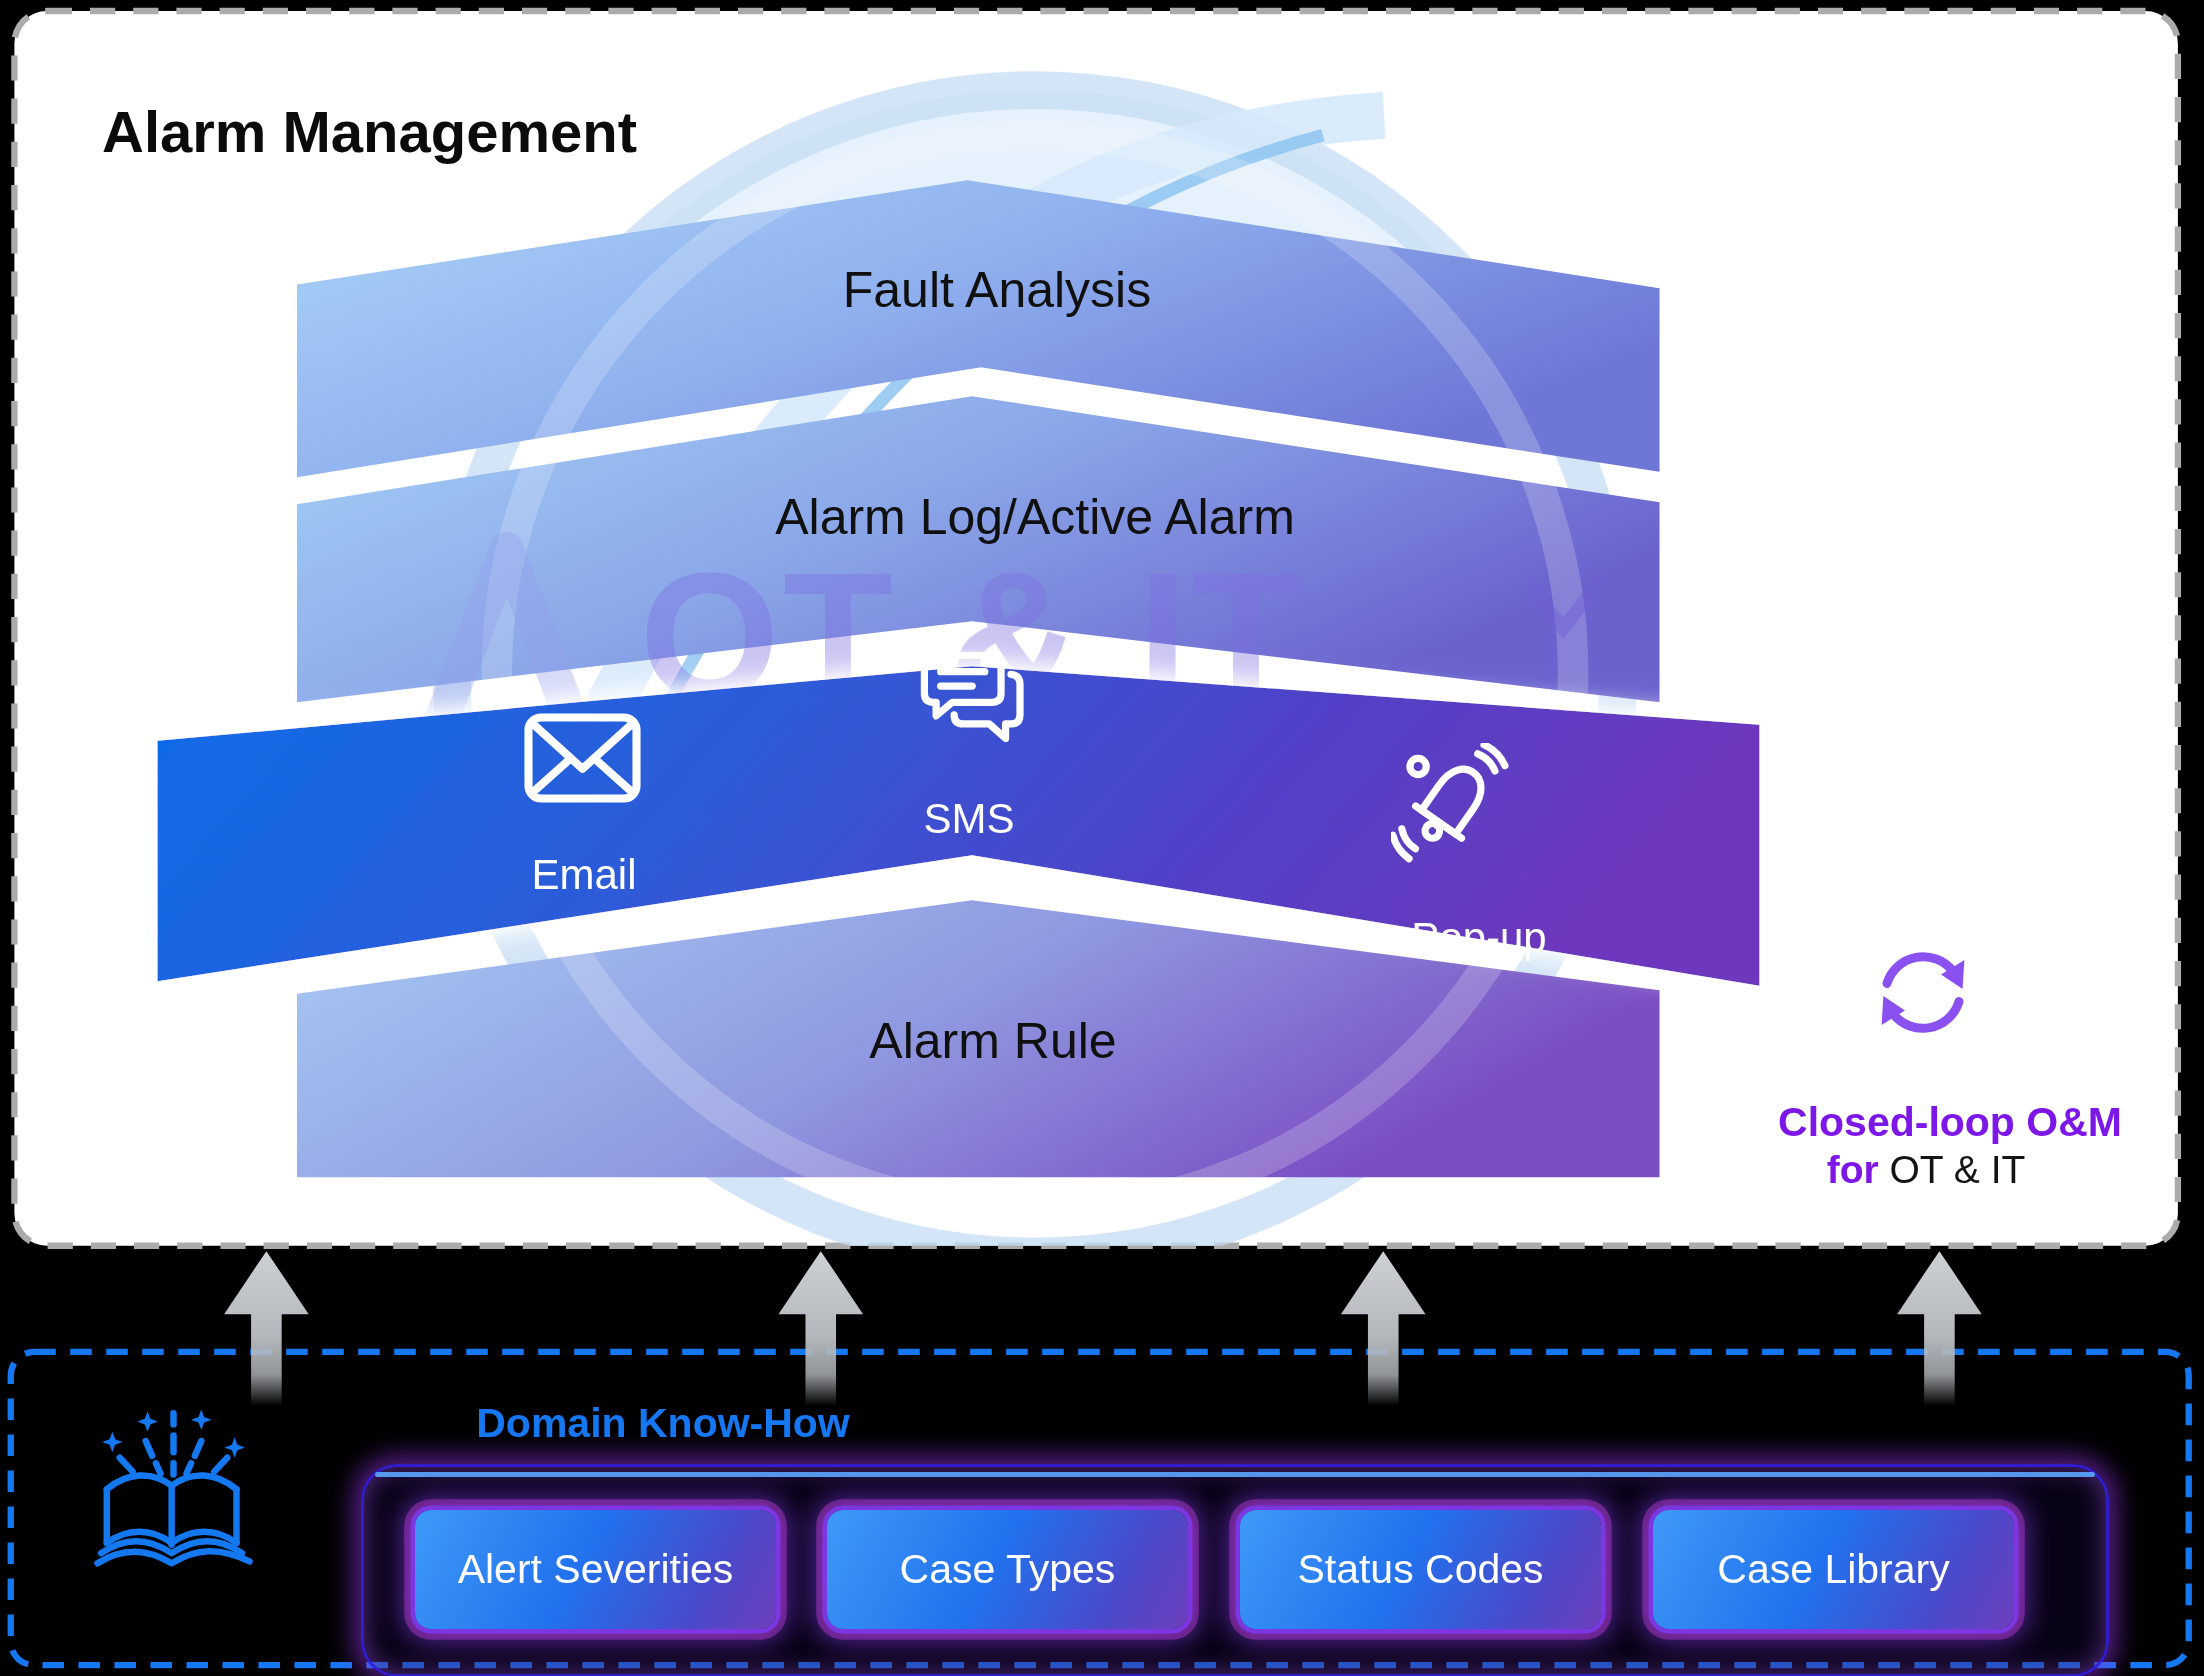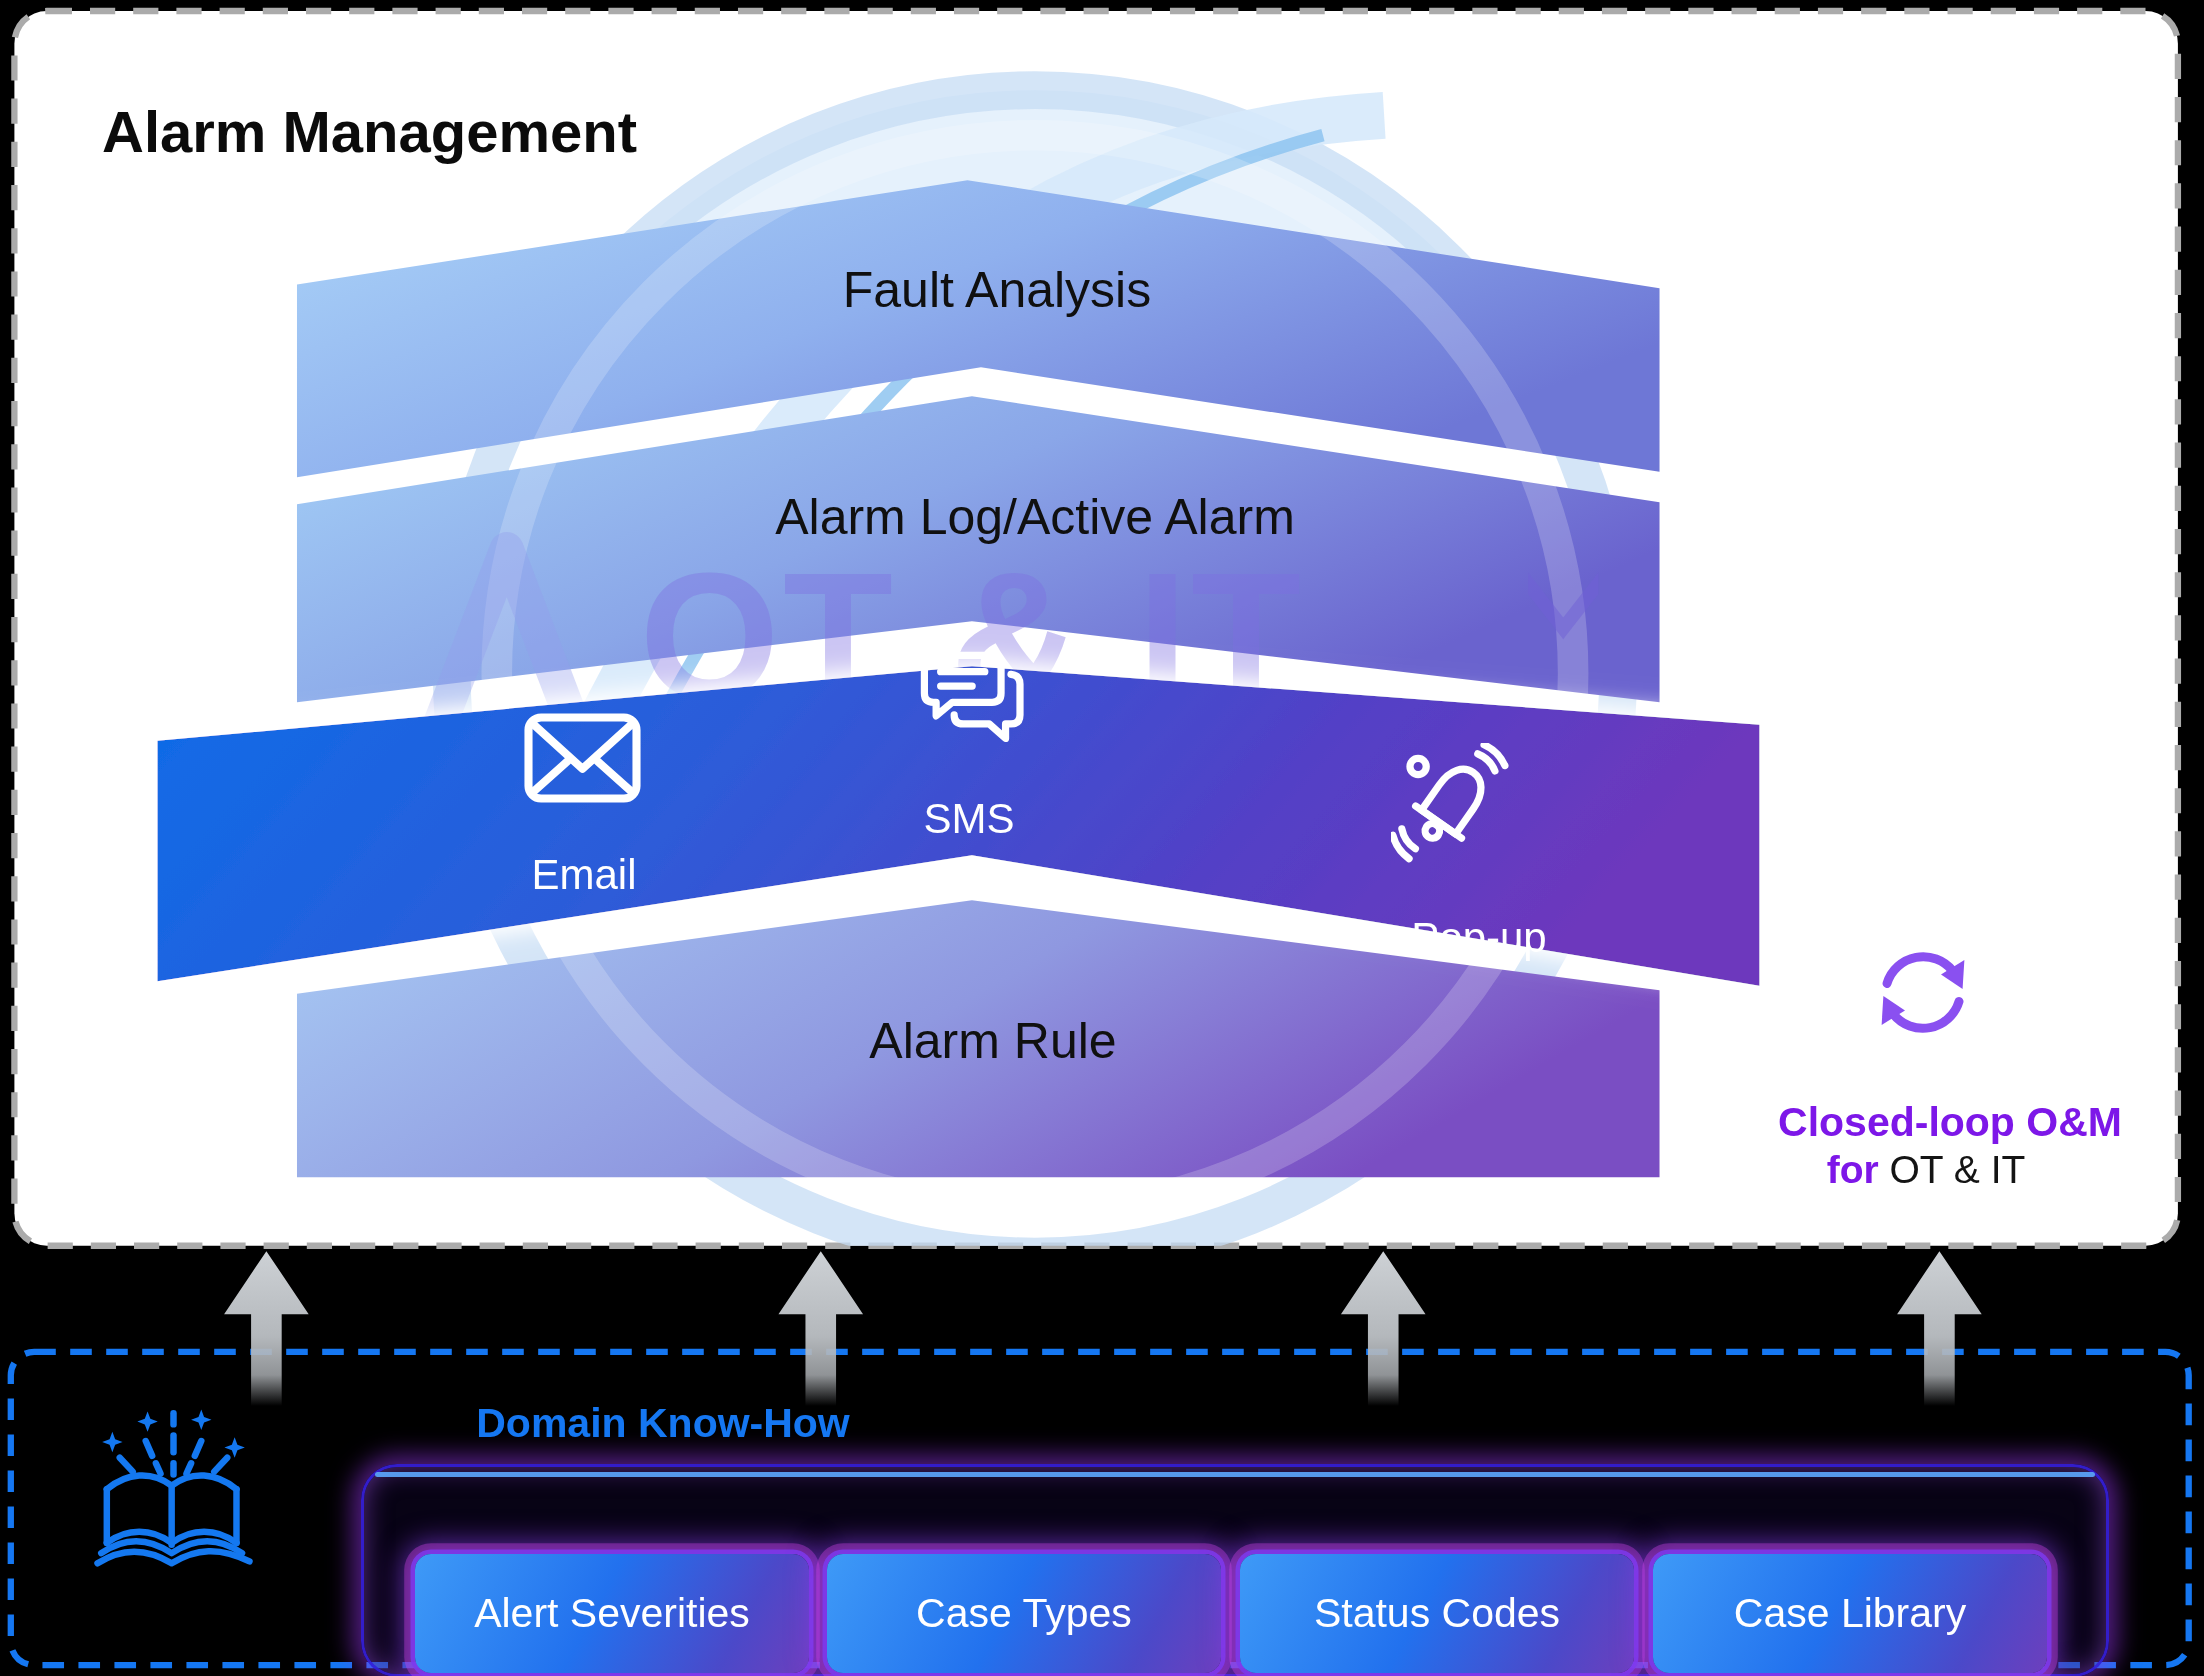--- a/index.html
+++ b/index.html
@@ -26,26 +26,26 @@
   #closed1{left:1926px;top:1122px;font-size:41px;font-weight:bold;color:#7d17e8;margin-left:24px;}
   #closed2{left:1926px;top:1170px;font-size:39px;color:#141414;}
   #closed2 b{color:#7d17e8;}
   #domain-heading{left:663px;top:1423px;font-size:41px;font-weight:bold;color:#1577f2;}
   #glow-box{position:absolute;left:361px;top:1464px;width:1742px;height:207px;
       border-radius:36px;z-index:4;background:rgba(26,10,70,.30);
       border:3.6px solid rgba(56,32,222,.9);
       box-shadow:0 0 23.4px 9px rgba(147,51,234,.55), inset 0 0 27px rgba(168,85,247,.5);}
   #glow-box .topline{position:absolute;left:10.8px;right:10.8px;top:4.5px;height:5.4px;
       background:#5aa0f5;border-radius:2.7px;opacity:.95;}
-  .pill{position:absolute;top:1510px;width:394px;height:119px;z-index:5;
+  .pill{position:absolute;top:1510px;width:361px;height:119px;z-index:5;
       border-radius:16px;display:flex;align-items:center;justify-content:center;
       color:#fff;font-size:41px;cursor:pointer;
       background:linear-gradient(118deg,#3e9af7 0%,#2271ee 46%,#4b49c9 80%,#6d3fbd 100%);
       box-shadow:0 0 0 4.5px rgba(124,58,237,.85),0 0 0 10.8px rgba(217,70,239,.35),
-                 0 0 27px 12.6px rgba(139,60,245,.60);margin-top:44px;}
+                 0 0 27px 12.6px rgba(139,60,245,.60);}
   .pill:nth-of-type(1){left:415px}
 </style>
 </head>
 <body>
 
 <svg id="bg" class="layer" width="2204" height="1677" viewBox="0 0 2449 1863">
   <defs>
     <linearGradient id="gb1" x1="0" y1="0" x2="1" y2="0.55">
       <stop offset="0" stop-color="#abd4f8"></stop>
         <stop offset="0.5" stop-color="#8fb0ee"></stop>

